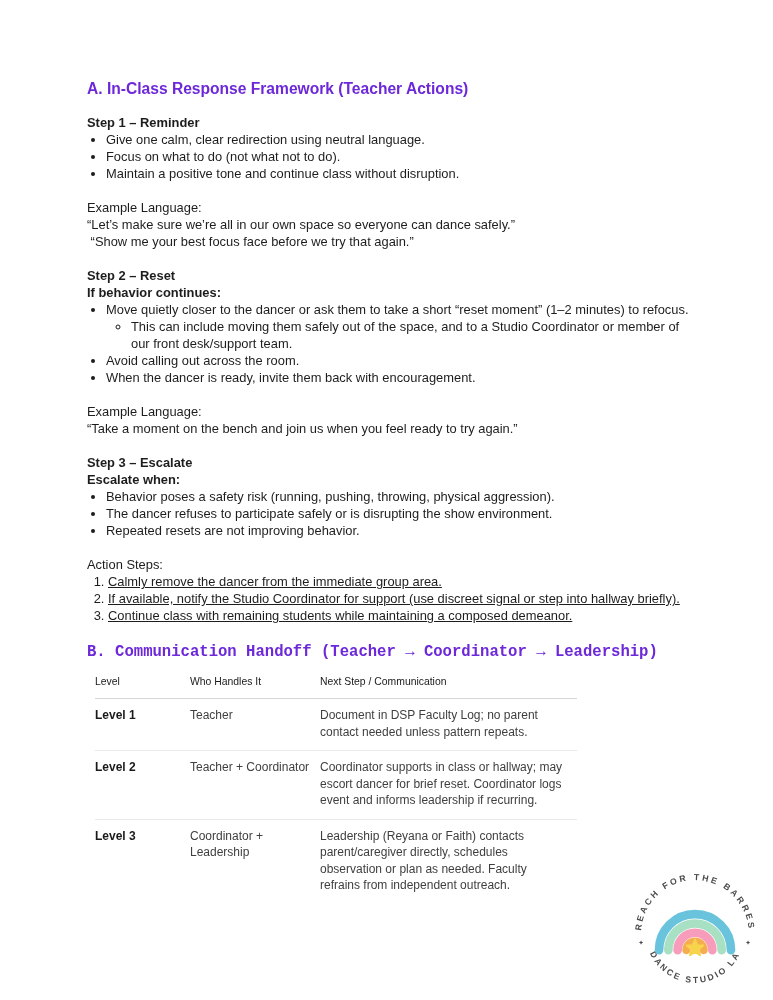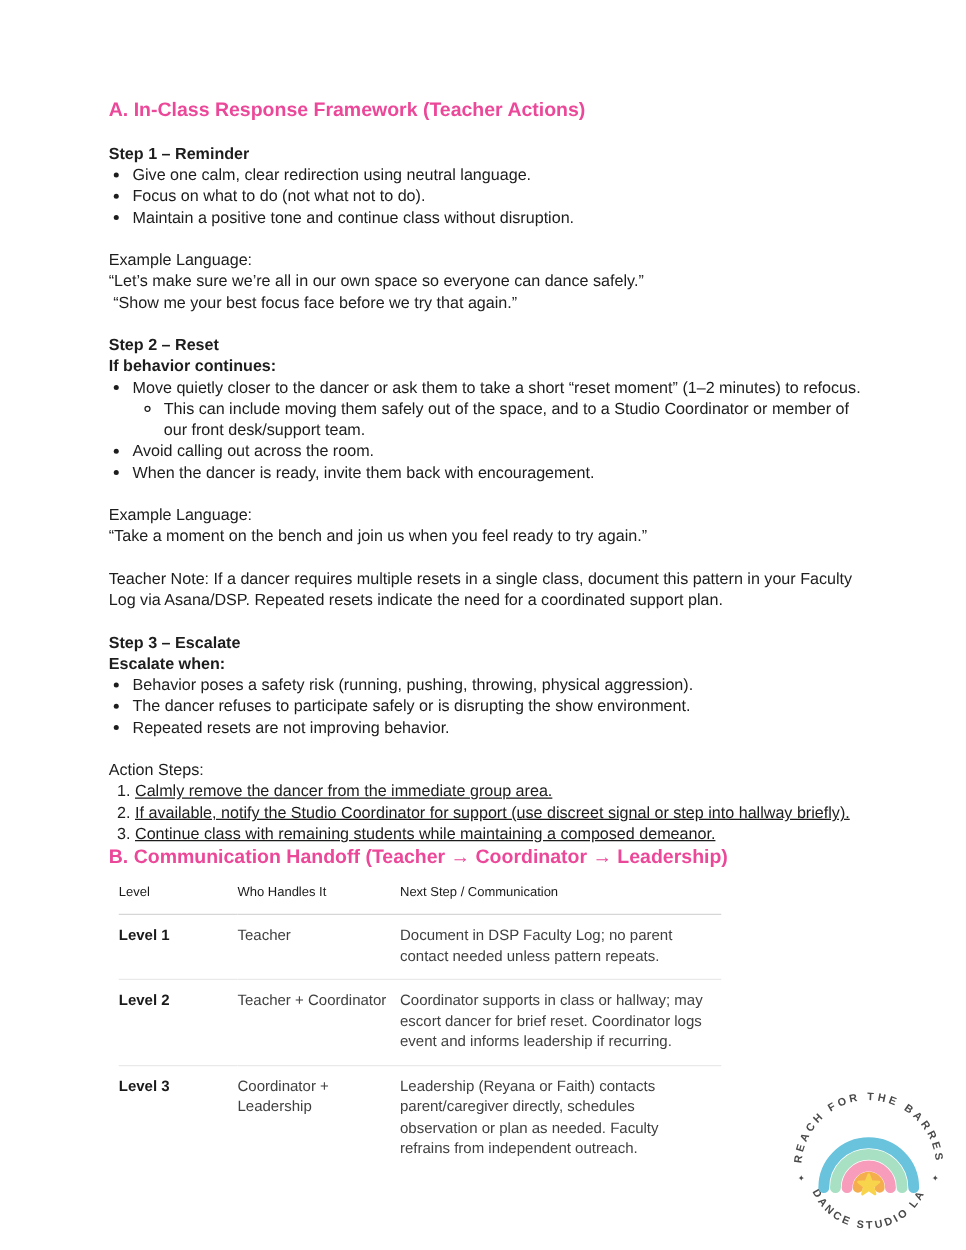--- a/index.html
+++ b/index.html
@@ -18,24 +18,24 @@
     left: 87px;
     top: 79px;
     width: 604px;
     font-size: 12.9px;
     line-height: 17px;
   }
   .sec-title {
     font-size: 15.6px;
     line-height: 20px;
     font-weight: 700;
-    color: #ec4899;
+    color: #6d28d9;
   }
   .title-a { margin-bottom: 15px; }
-  .title-b { line-height: 21px; }
+  .title-b { margin-top: 18px; line-height: 21px; font-family: Liberation Mono, monospace; }
   .bold { font-weight: 700; }
   .gap { margin-top: 17px; }
   ul.bullets { list-style: disc; padding-left: 19px; }
   ul.bullets ul.sub { list-style: circle; padding-left: 25px; }
   ol.numbered { list-style: decimal; padding-left: 21px; text-decoration: underline; }
   .quote { white-space: pre-wrap; }
   
   .handoff-table-wrap { margin-left: 8px; margin-top: 12px; width: 482px; }
   table.handoff { width: 482px; border-collapse: collapse; table-layout: fixed; }
   table.handoff col.c1 { width: 95px; }
@@ -91,21 +91,20 @@
           <li>This can include moving them safely out of the space, and to a Studio Coordinator or member of our front desk/support team.</li>
         </ul>
       </li>
       <li>Avoid calling out across the room.</li>
       <li>When the dancer is ready, invite them back with encouragement.</li>
     </ul>
 
     <div class="gap">Example Language:</div>
     <div class="quote">“Take a moment on the bench and join us when you feel ready to try again.”</div>
 
-    <div class="gap">Teacher Note: If a dancer requires multiple resets in a single class, document this pattern in your Faculty Log via Asana/DSP. Repeated resets indicate the need for a coordinated support plan.</div>
 
     <div class="bold gap">Step 3 – Escalate</div>
     <div class="bold">Escalate when:</div>
     <ul class="bullets">
       <li>Behavior poses a safety risk (running, pushing, throwing, physical aggression).</li>
       <li>The dancer refuses to participate safely or is disrupting the show environment.</li>
       <li>Repeated resets are not improving behavior.</li>
     </ul>
 
     <div class="gap">Action Steps:</div>

